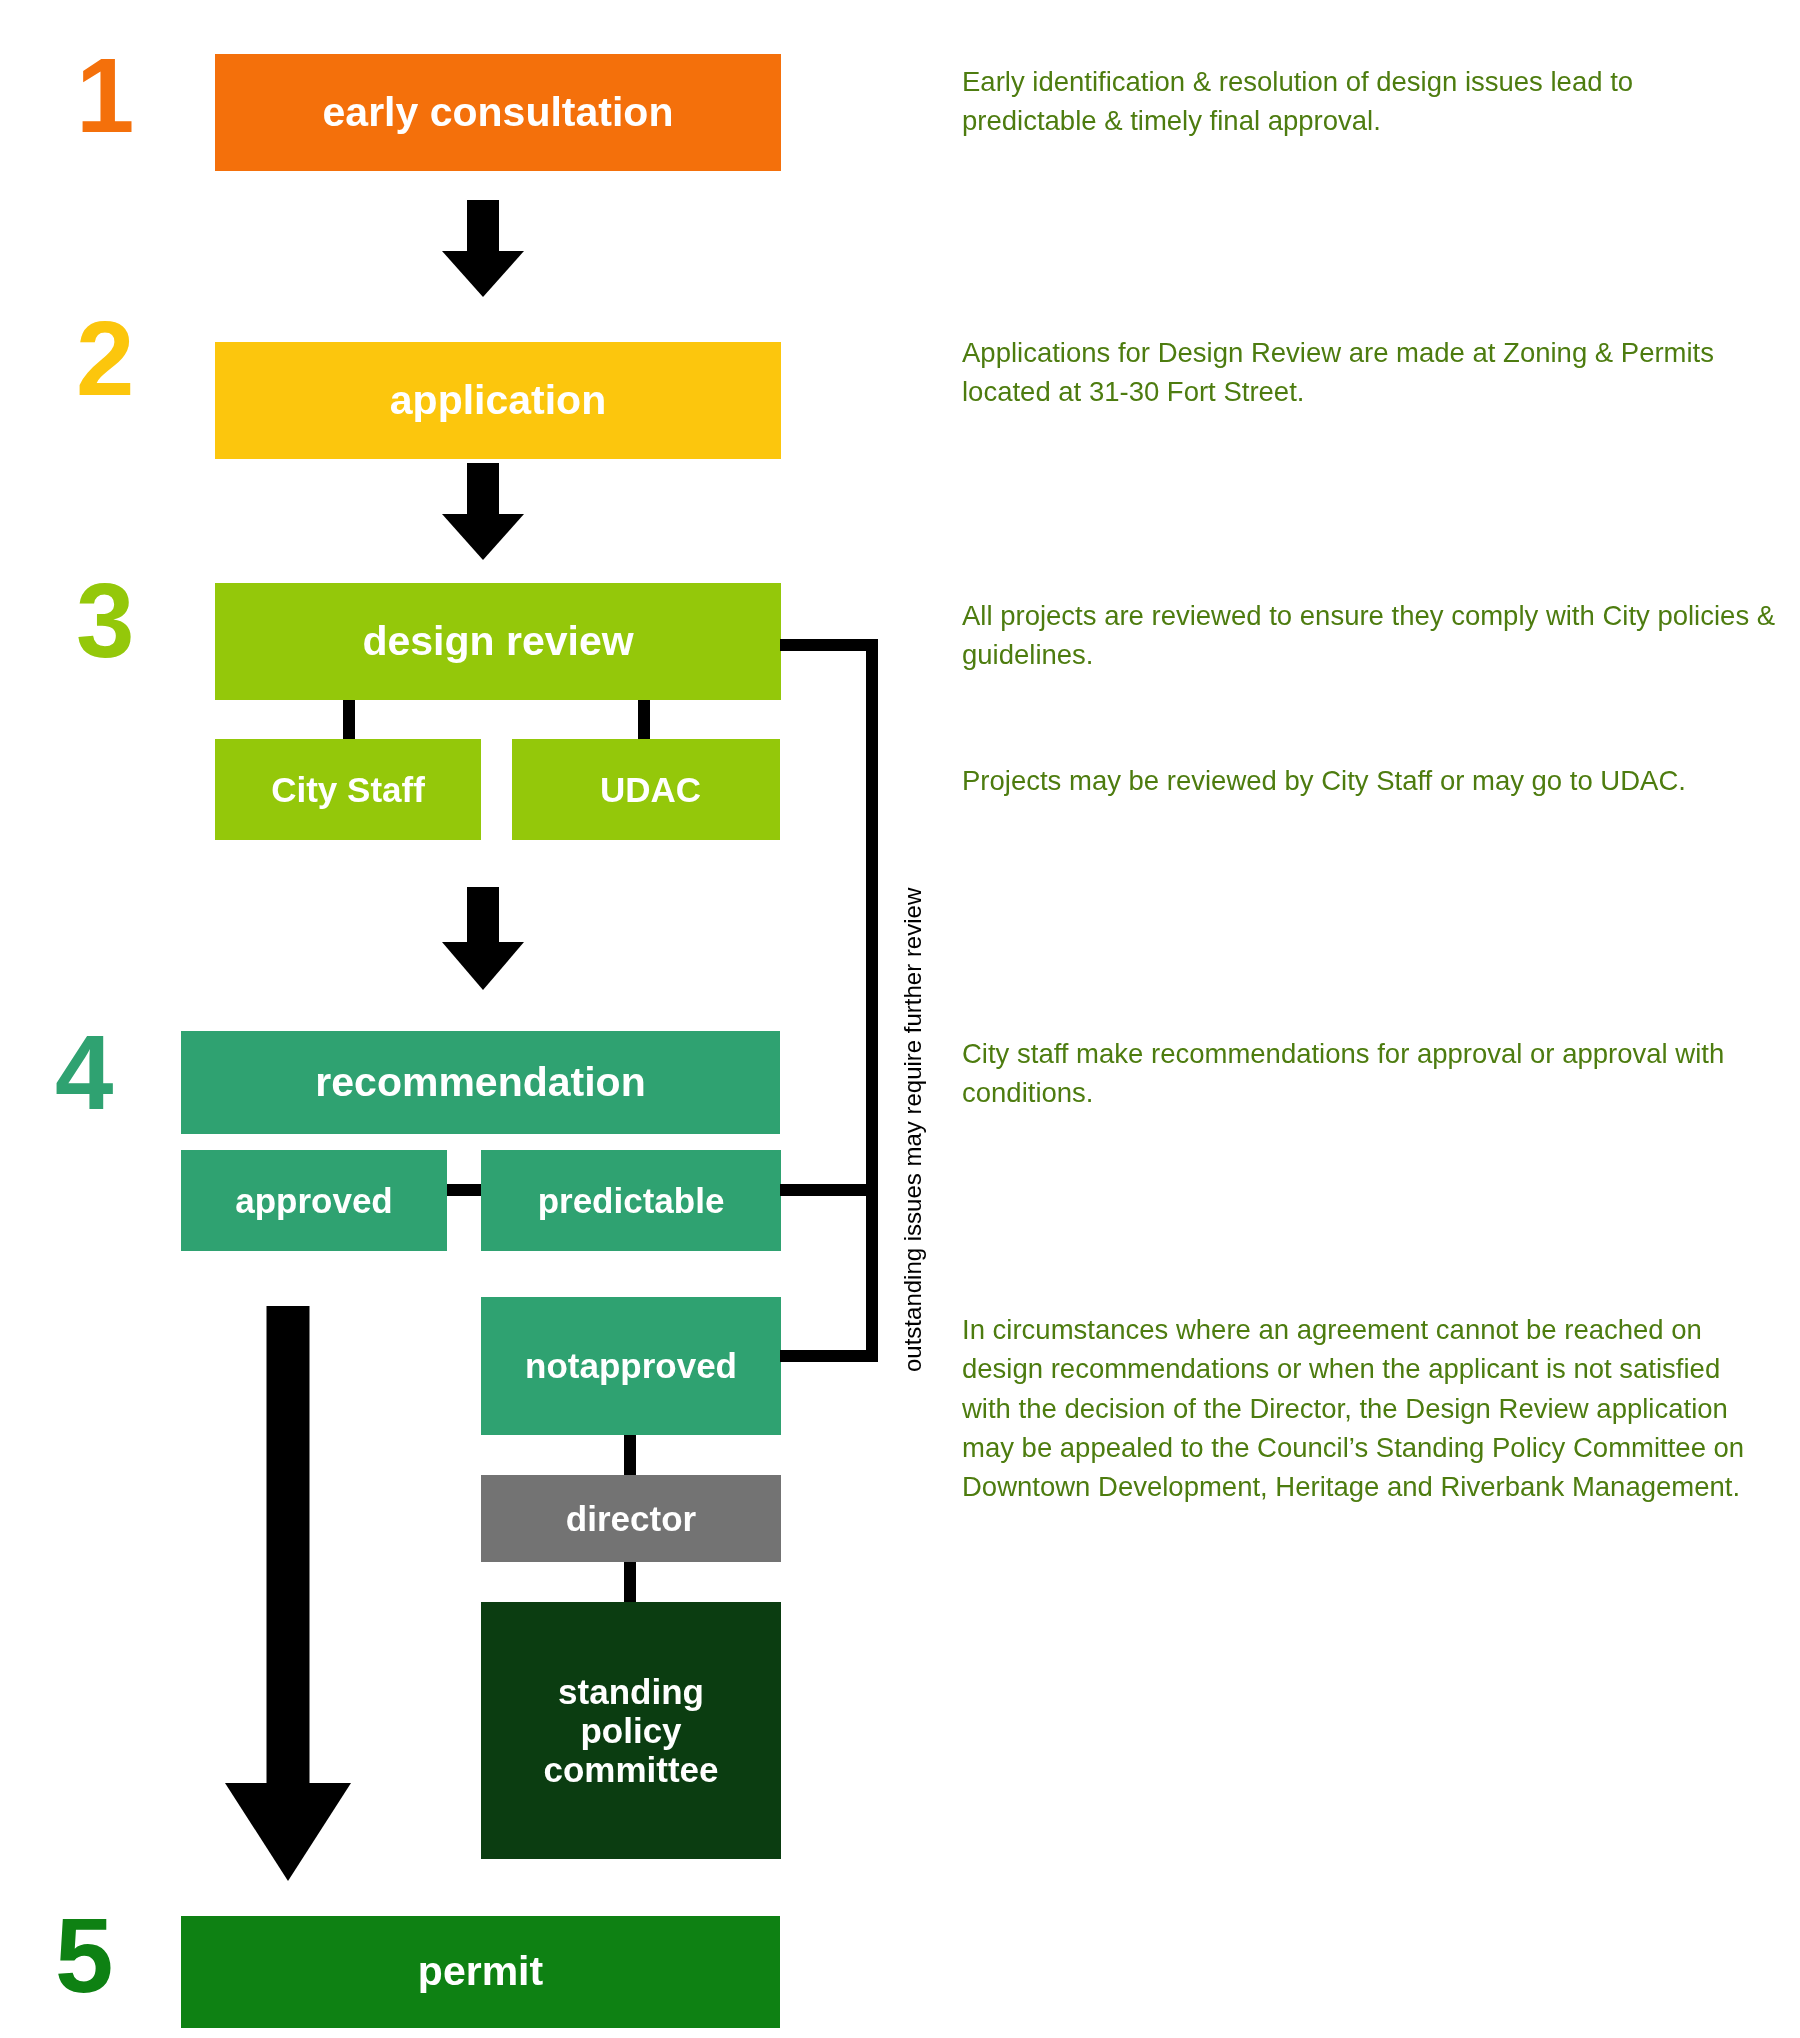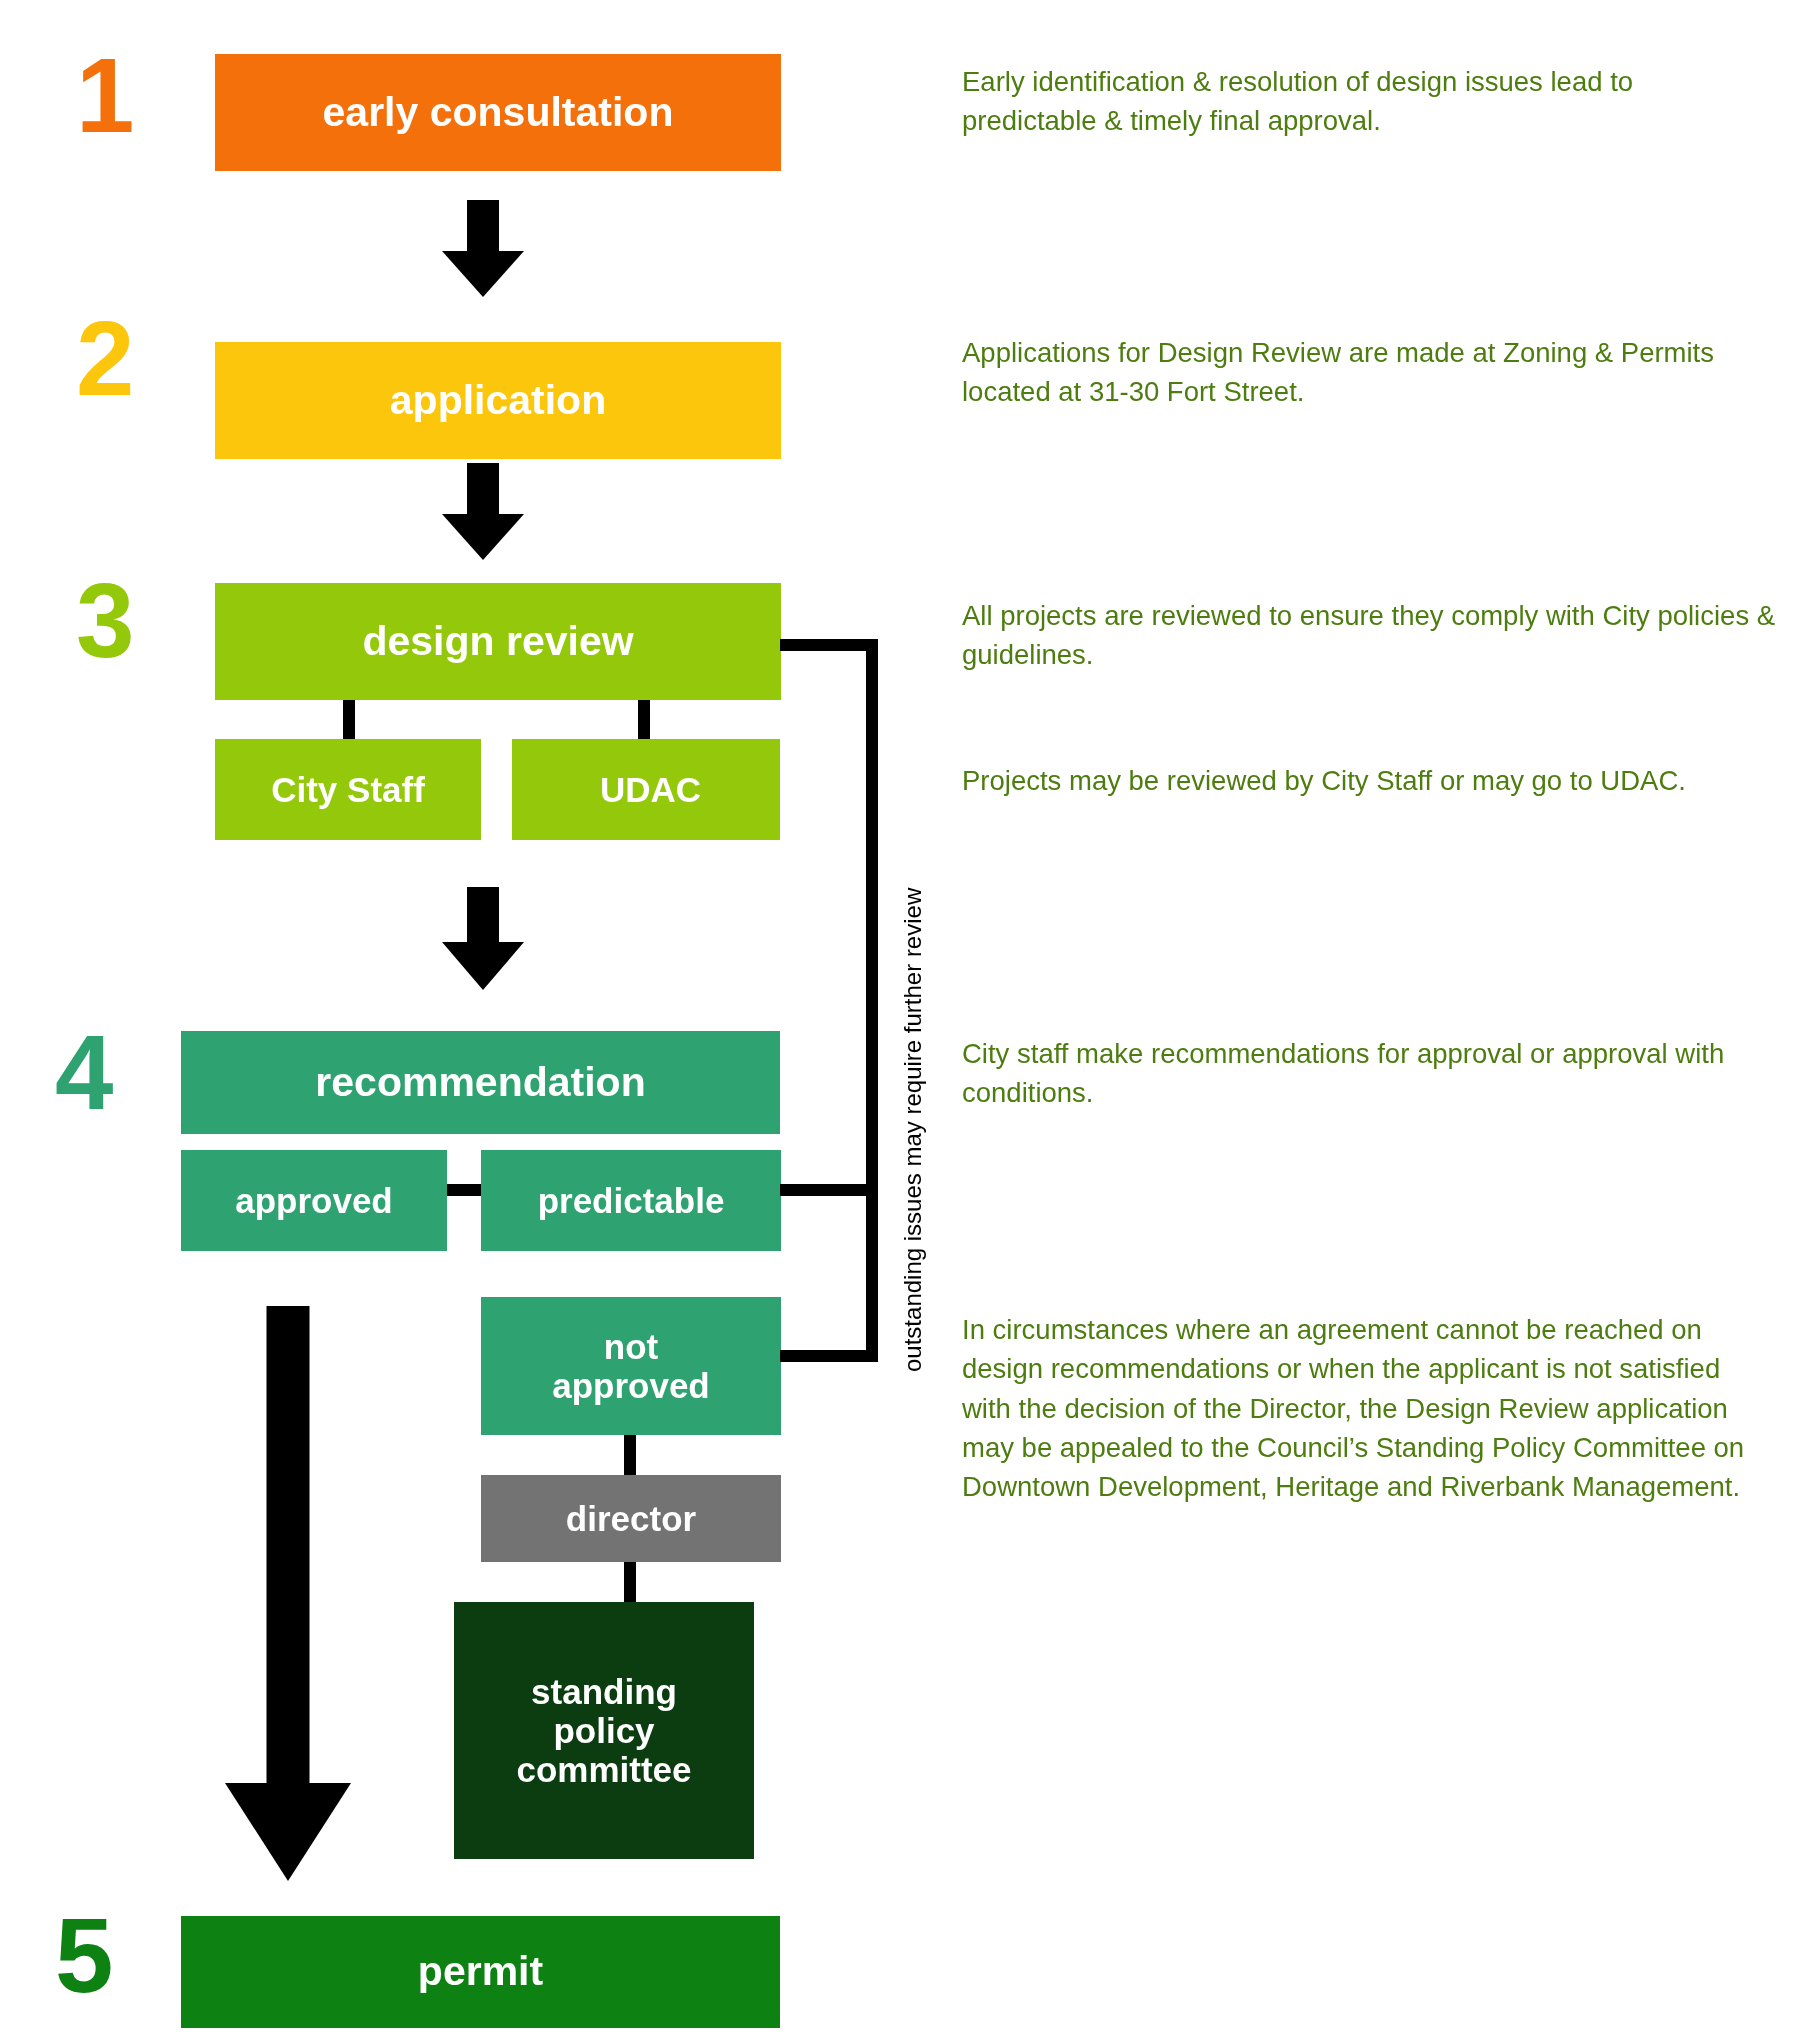--- a/index.html
+++ b/index.html
@@ -137,32 +137,32 @@
   <div class="step-num" style="left:55px; top:1020px; color:#2FA271;">4</div>
 
   <div class="box" style="left:181px; top:1031px; width:599px; height:103px; background:#2FA271; font-size:41px;">recommendation</div>
 
   <div class="box" style="left:181px; top:1150px; width:266px; height:101px; background:#2FA271; font-size:35px;">approved</div>
 
   <div class="conn" style="left:447px; top:1184px; width:34px; height:12.4px;"></div>
 
   <div class="box" style="left:481px; top:1150px; width:300px; height:101px; background:#2FA271; font-size:35px;">predictable</div>
 
-  <div class="box" style="left:481px; top:1297px; width:300px; height:138px; background:#2FA271; font-size:35px; flex-direction:column;">
+  <div class="box" style="left:481px; top:1297px; width:300px; height:138px; background:#2FA271; font-size:35px; flex-direction:row;">
     <span>not</span>
     <span>approved</span>
   </div>
 
   <div class="conn" style="left:624px; top:1435px; width:12.4px; height:40px;"></div>
 
   <div class="box" style="left:481px; top:1475px; width:300px; height:87px; background:#737373; font-size:35px;">director</div>
 
   <div class="conn" style="left:624px; top:1562px; width:12.4px; height:40px;"></div>
 
-  <div class="box" style="left:454px; top:1602px; width:300px; height:257px; background:#0B3D11; font-size:35px; flex-direction:column;">
+  <div class="box" style="left:481px; top:1602px; width:300px; height:257px; background:#0B3D11; font-size:35px; flex-direction:column;">
     <span>standing</span>
     <span>policy</span>
     <span>committee</span>
   </div>
 
   <div class="conn" style="left:780px; top:639px; width:98px; height:11.5px;"></div>
 
   <div class="conn" style="left:866px; top:639px; width:11.5px; height:723px;"></div>
 
   <div class="conn" style="left:780px; top:1184px; width:98px; height:11.5px;"></div>

